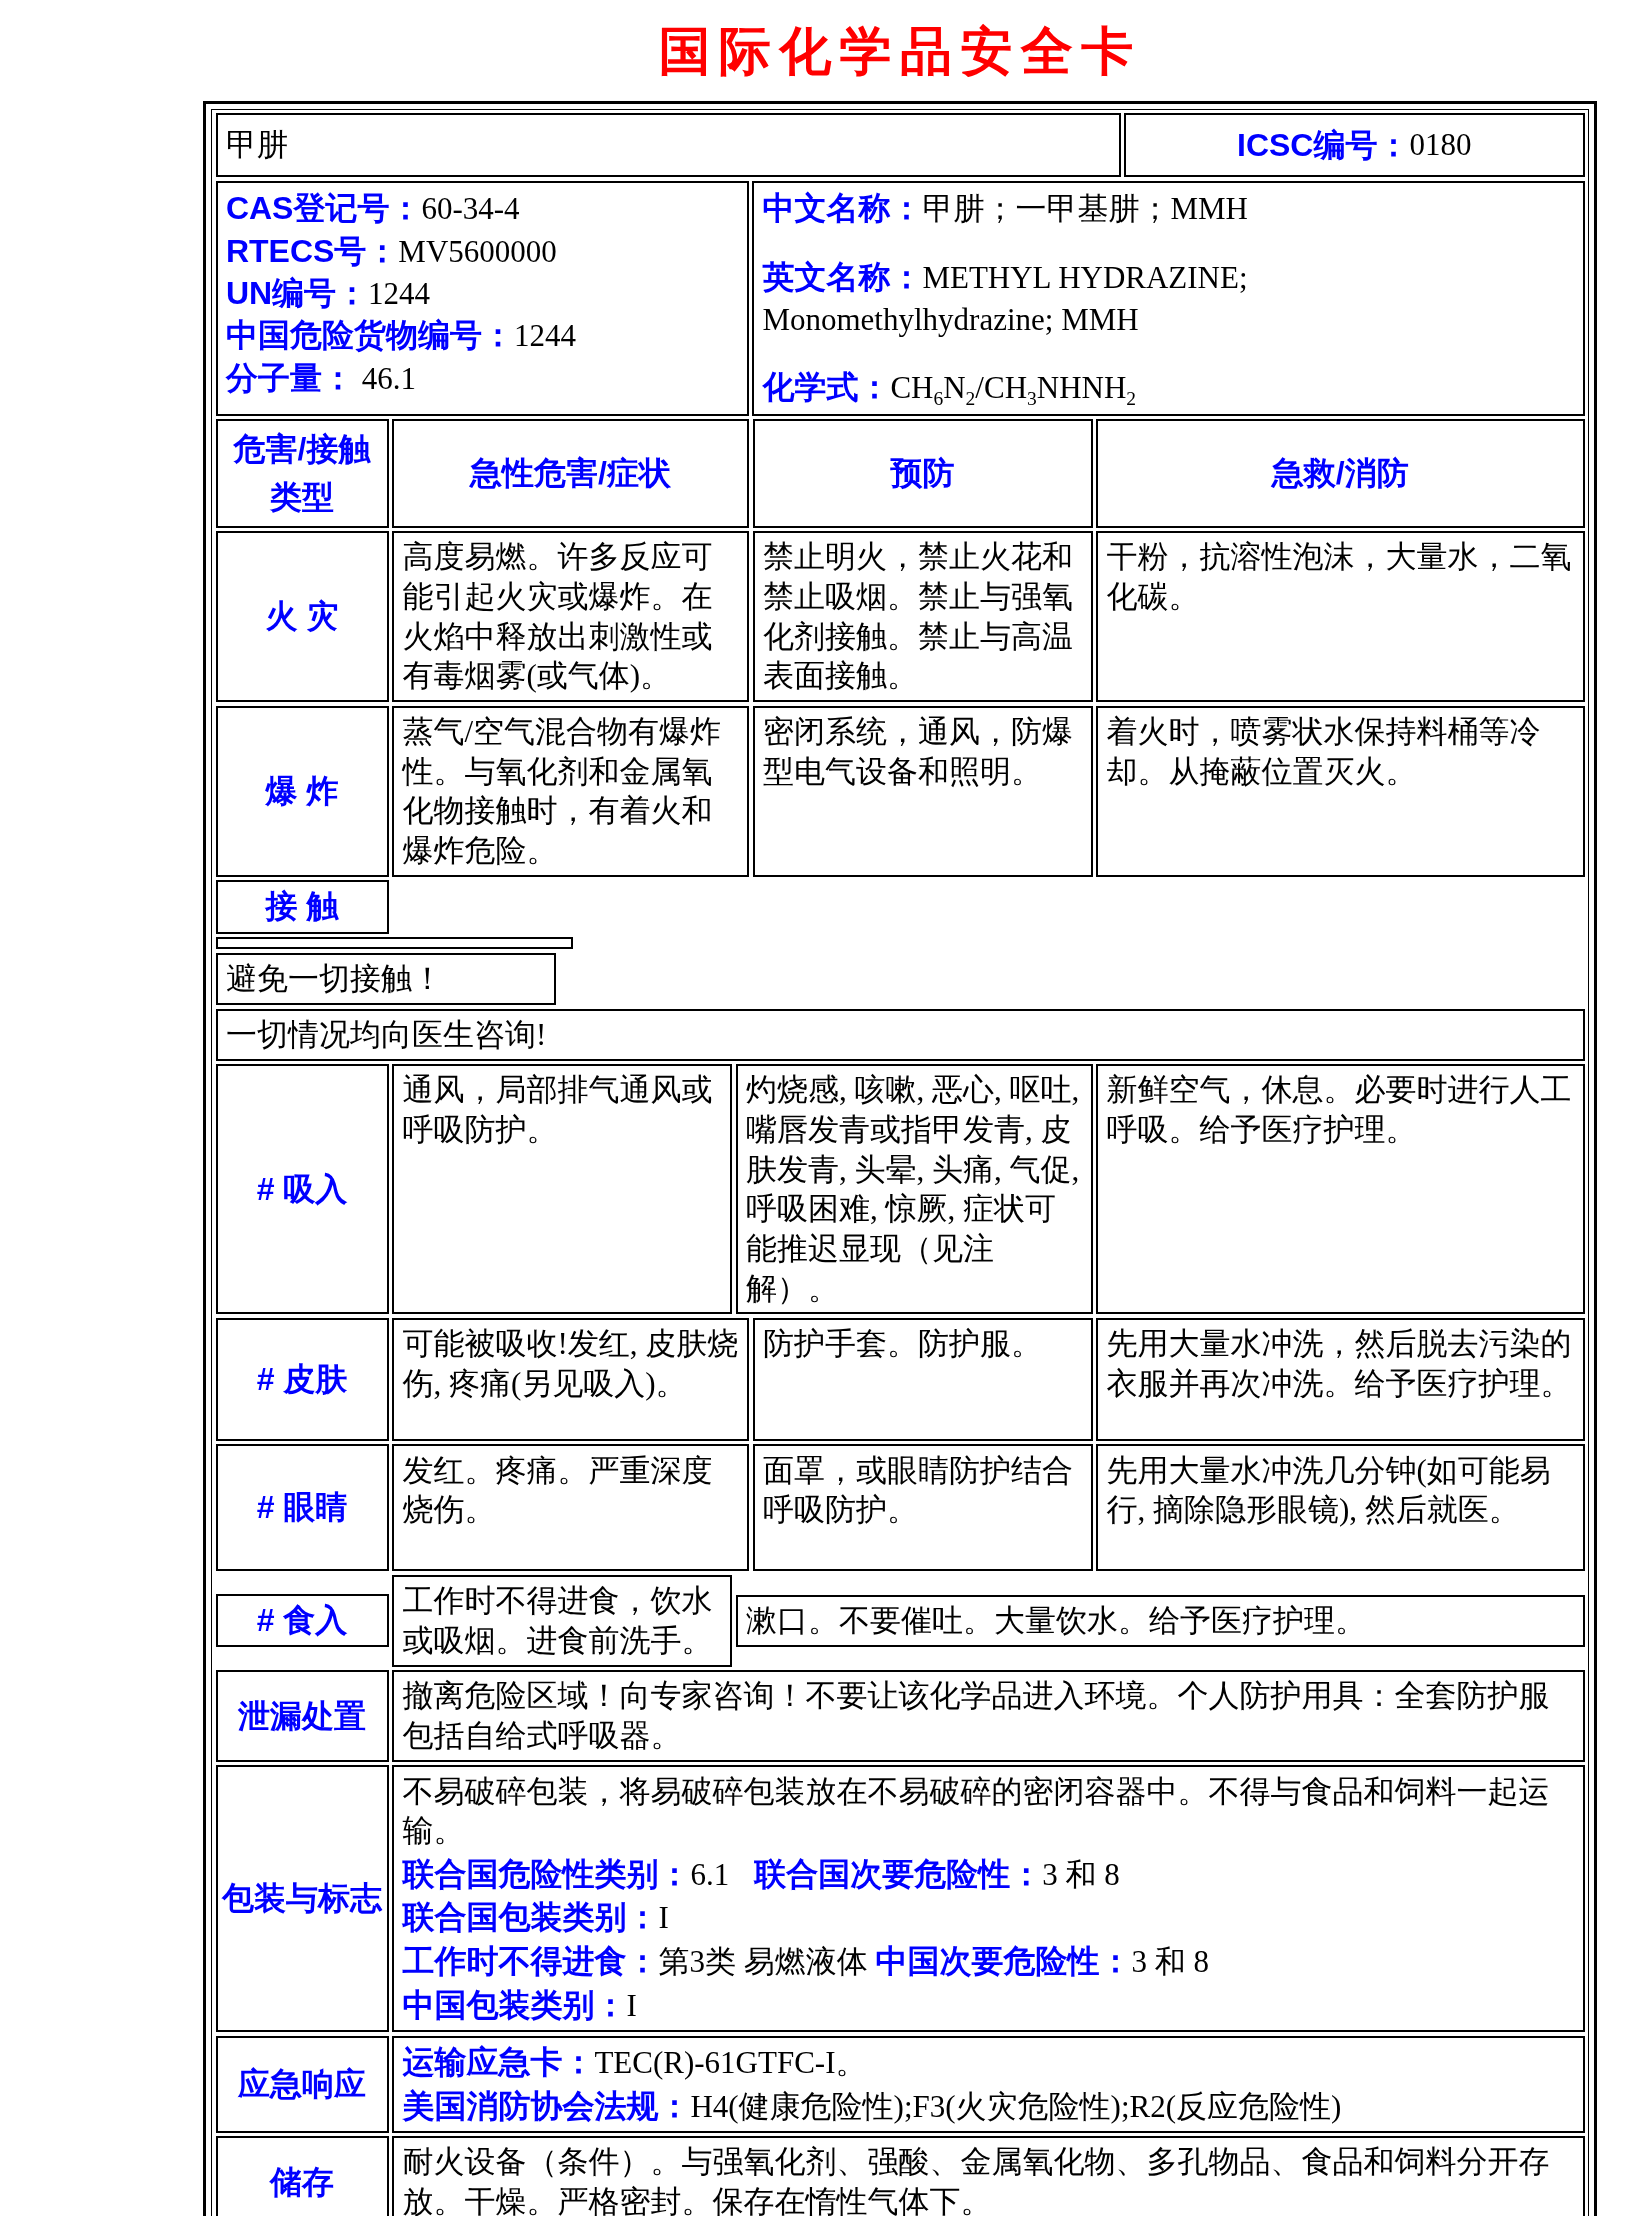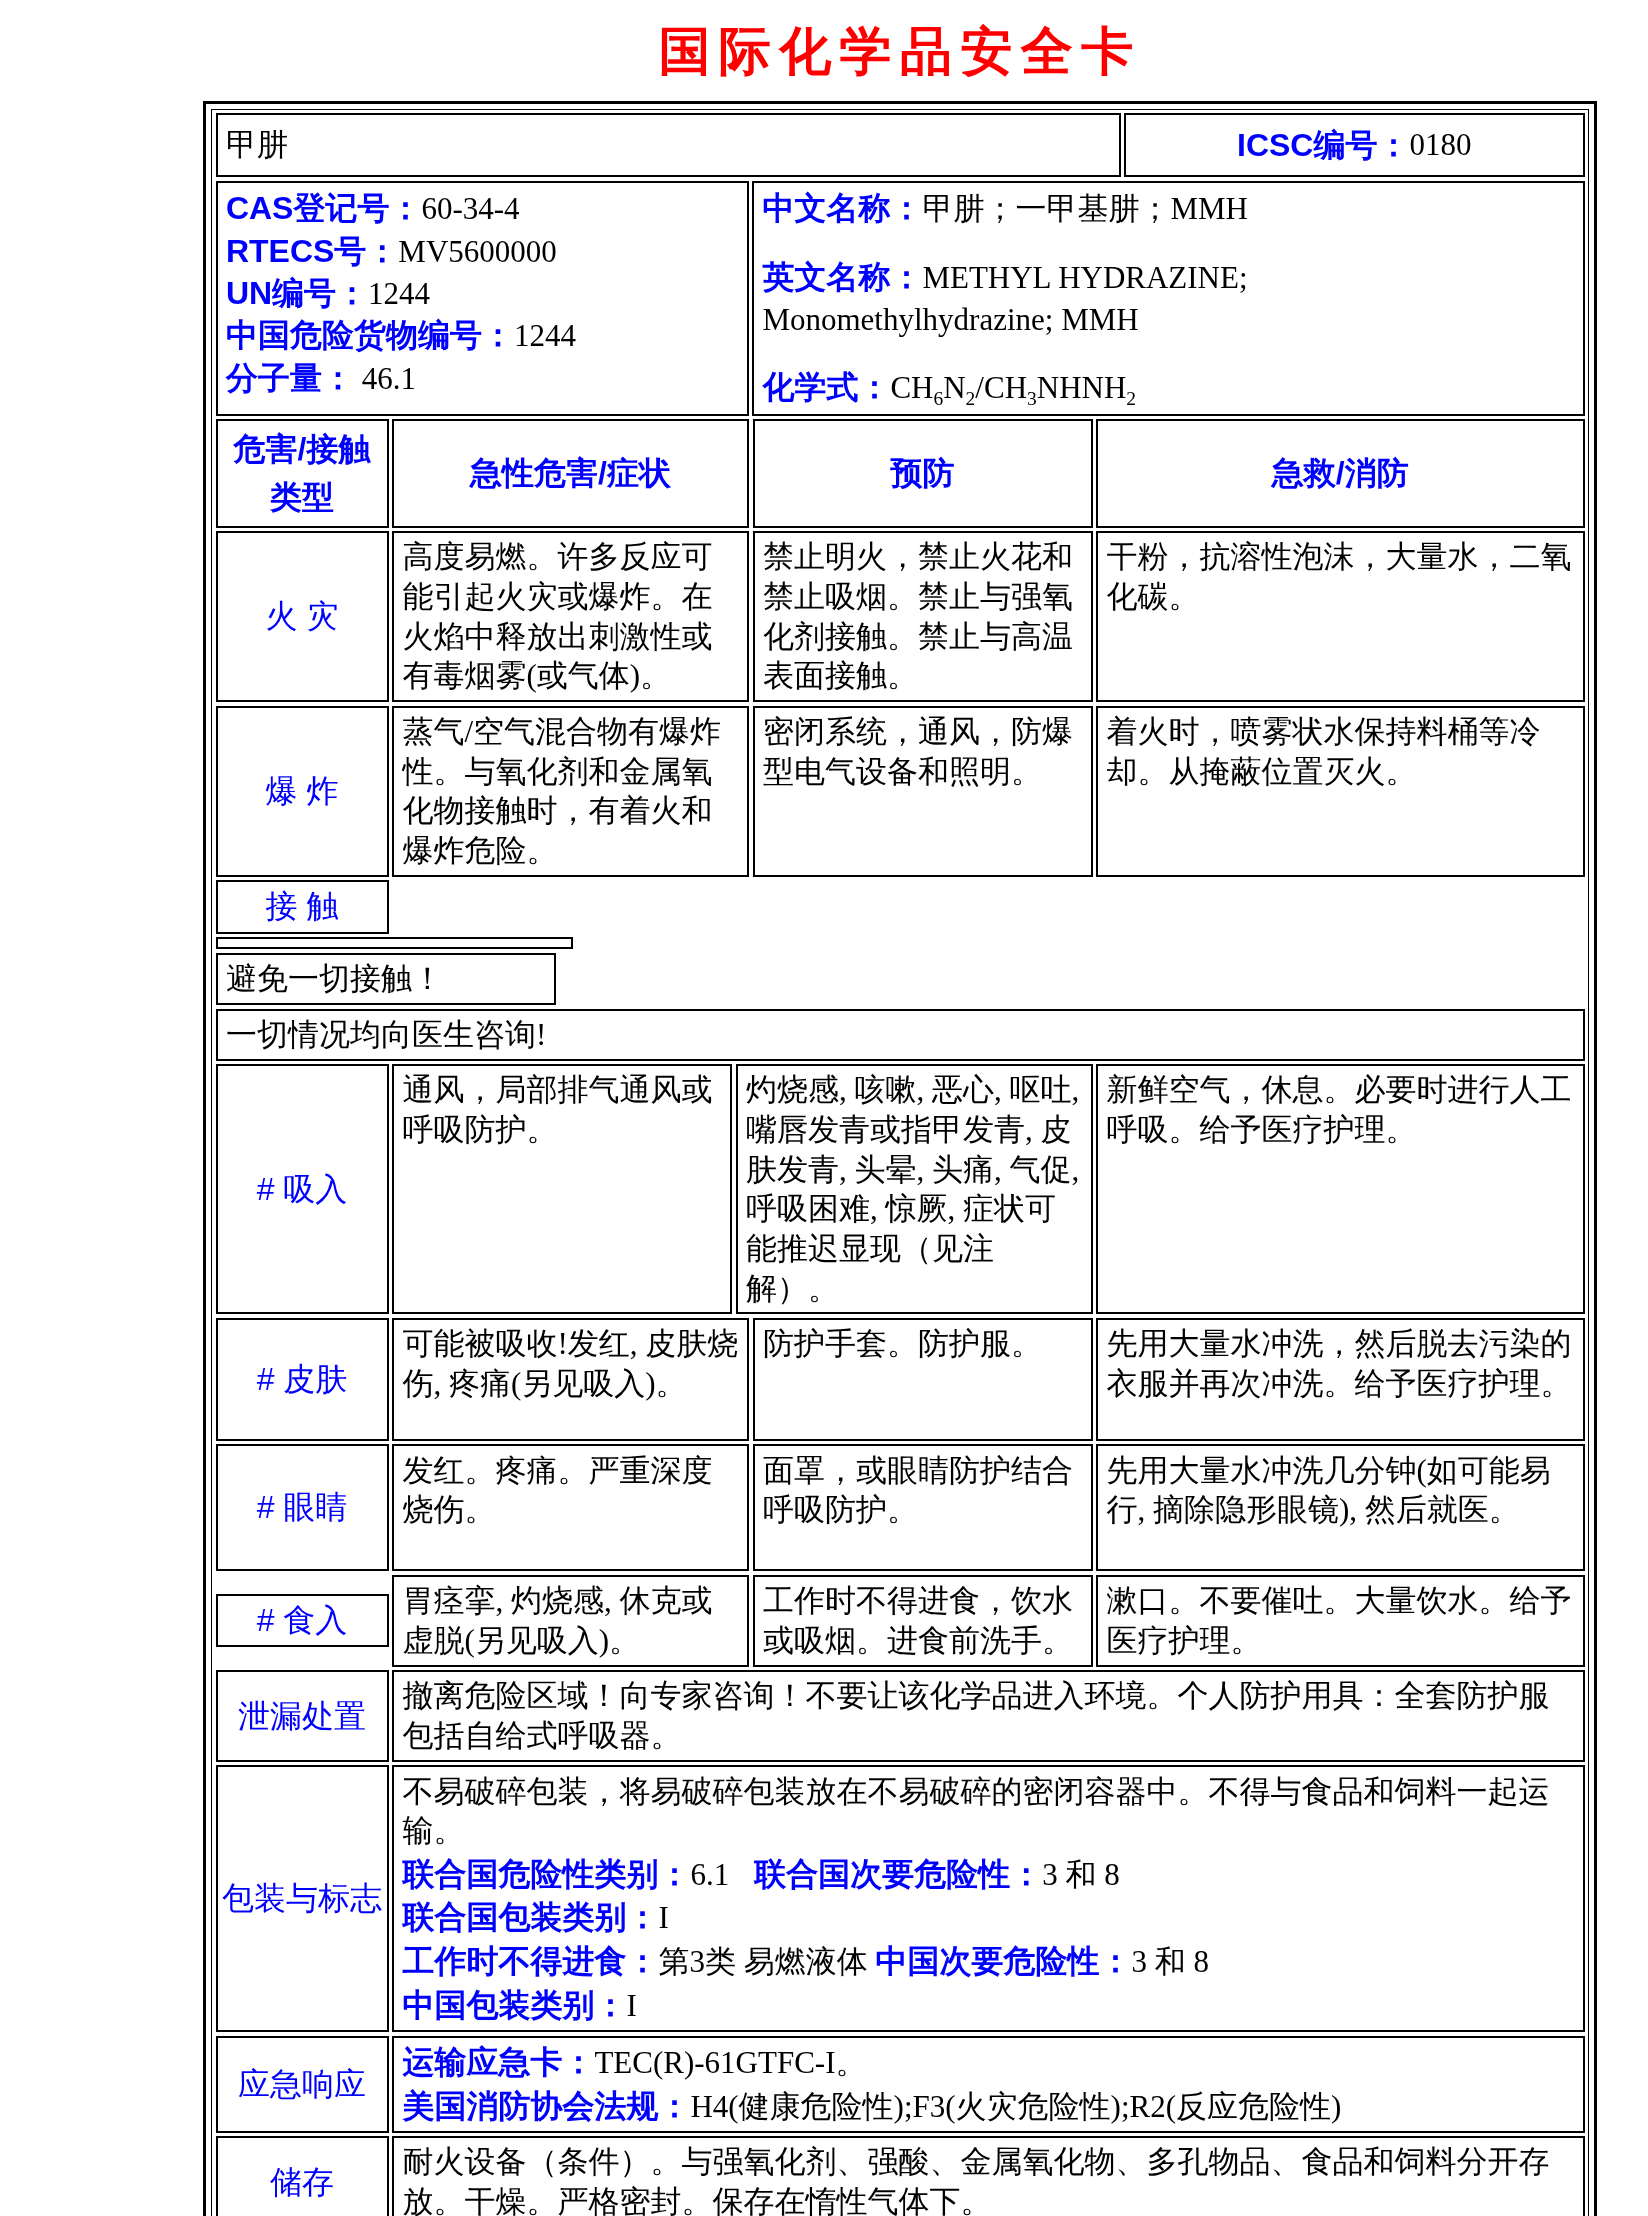--- a/index.html
+++ b/index.html
@@ -28,21 +28,21 @@
   .c4{flex:1;min-width:0;}
   .cwide{flex:1;min-width:0;}
   .lbl{
     color:#0000ff;font-weight:bold;
     font-family:"Liberation Sans","DejaVu Sans",sans-serif;
     font-size:32px;
   }
   .val{color:#000;font-size:31px;}
   .label-cell{
     display:flex;align-items:center;justify-content:center;text-align:center;
-    color:#0000ff;font-weight:normal;white-space:nowrap;
+    color:#0000ff;font-weight:bold;white-space:nowrap;
     font-family:"Liberation Sans","DejaVu Sans",sans-serif;font-size:32px;
   }
   .head{
     display:flex;align-items:center;justify-content:center;text-align:center;
     color:#0000ff;font-weight:bold;
     font-family:"Liberation Sans","DejaVu Sans",sans-serif;font-size:32px;
     line-height:1.5;
   }
   .body-cell{vertical-align:top;}
   
@@ -149,21 +149,20 @@
 
       <div class="row reye">
         <div class="cell c1 label-cell"># 眼睛</div>
         <div class="cell c2 body-cell">发红。疼痛。严重深度烧伤。</div>
         <div class="cell c3 body-cell">面罩，或眼睛防护结合呼吸防护。</div>
         <div class="cell c4 body-cell">先用大量水冲洗几分钟(如可能易行, 摘除隐形眼镜), 然后就医。</div>
       </div>
 
       <div class="row ring">
         <div class="cell c1 label-cell"># 食入</div>
-        <div class="cell c2 body-cell">胃痉挛, 灼烧感, 休克或虚脱(另见吸入)。</div>
         <div class="cell c3 body-cell">工作时不得进食，饮水或吸烟。进食前洗手。</div>
         <div class="cell c4 body-cell">漱口。不要催吐。大量饮水。给予医疗护理。</div>
       </div>
 
       <div class="row rspill">
         <div class="cell c1 label-cell">泄漏处置</div>
         <div class="cell cwide body-cell">撤离危险区域！向专家咨询！不要让该化学品进入环境。个人防护用具：全套防护服包括自给式呼吸器。</div>
       </div>
 
       <div class="row rpack">

